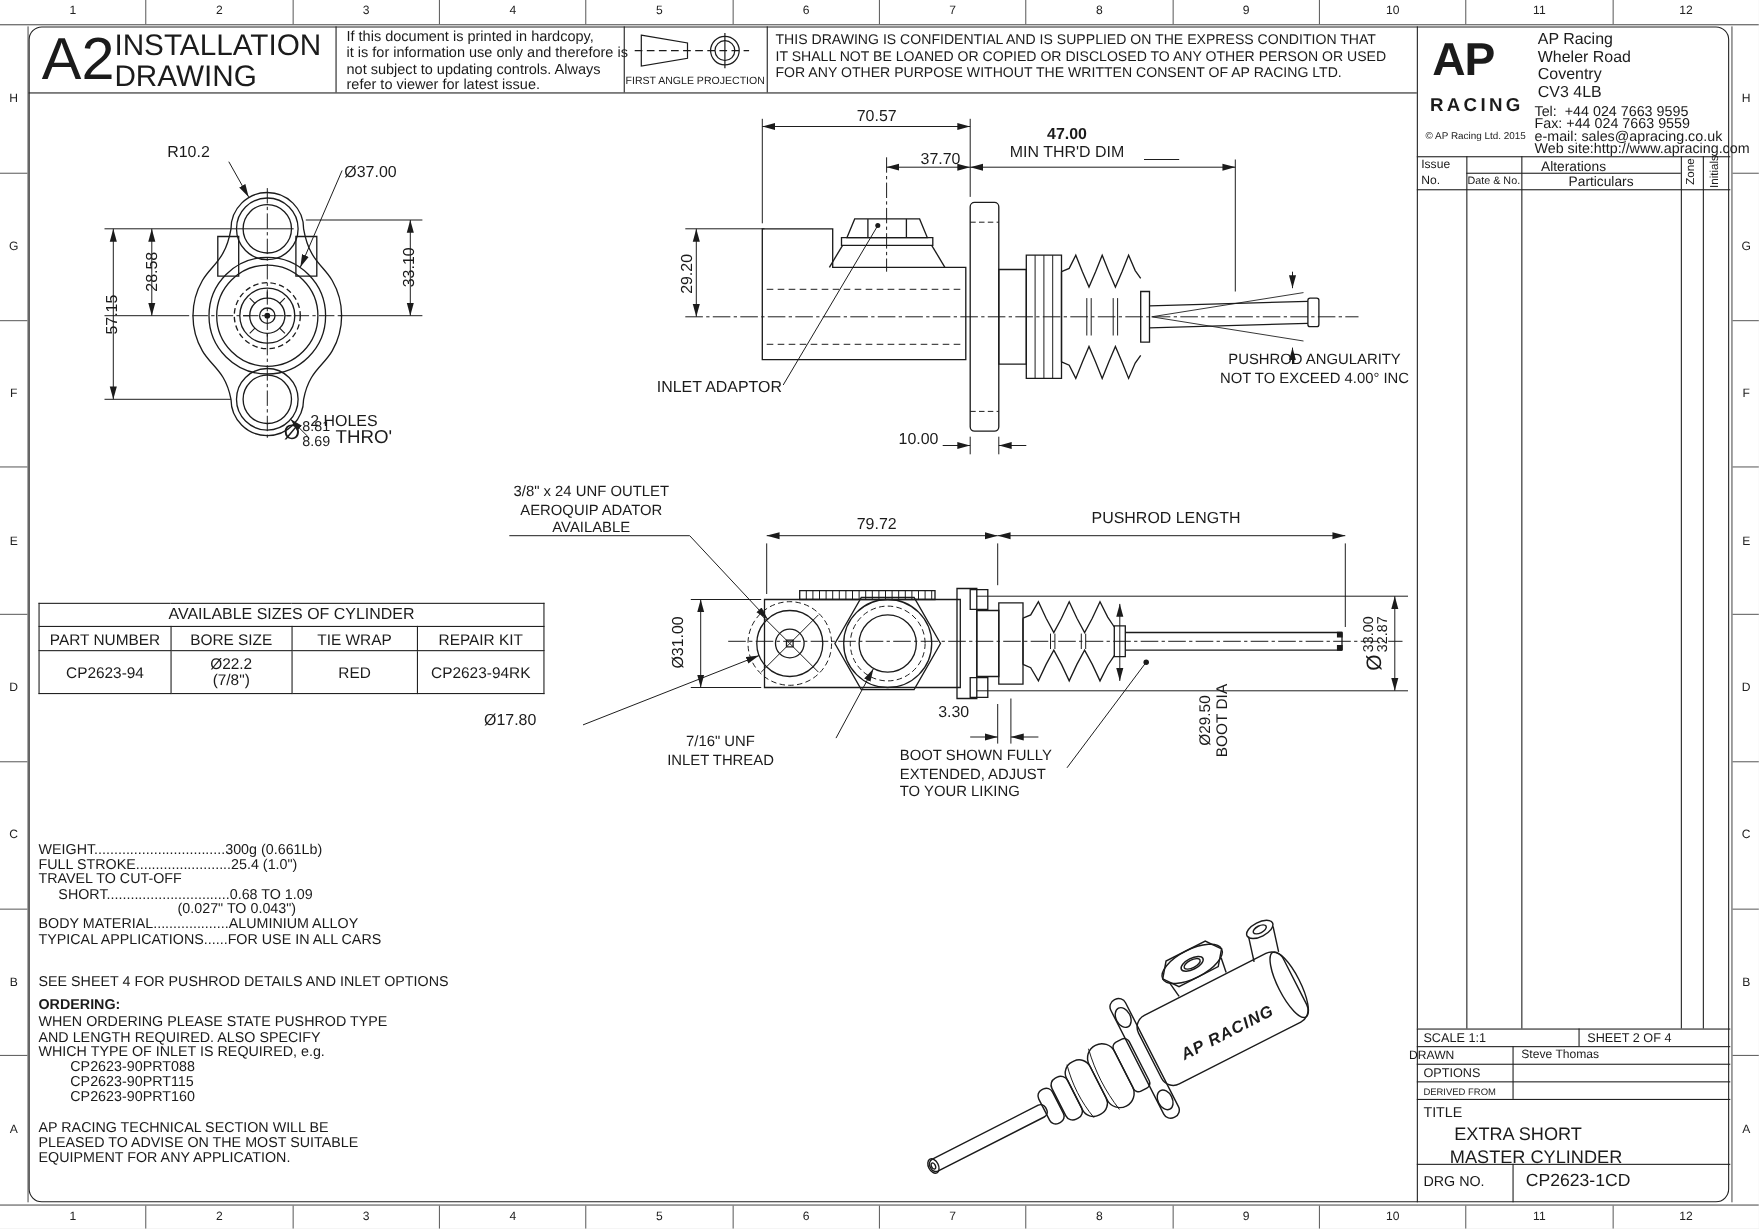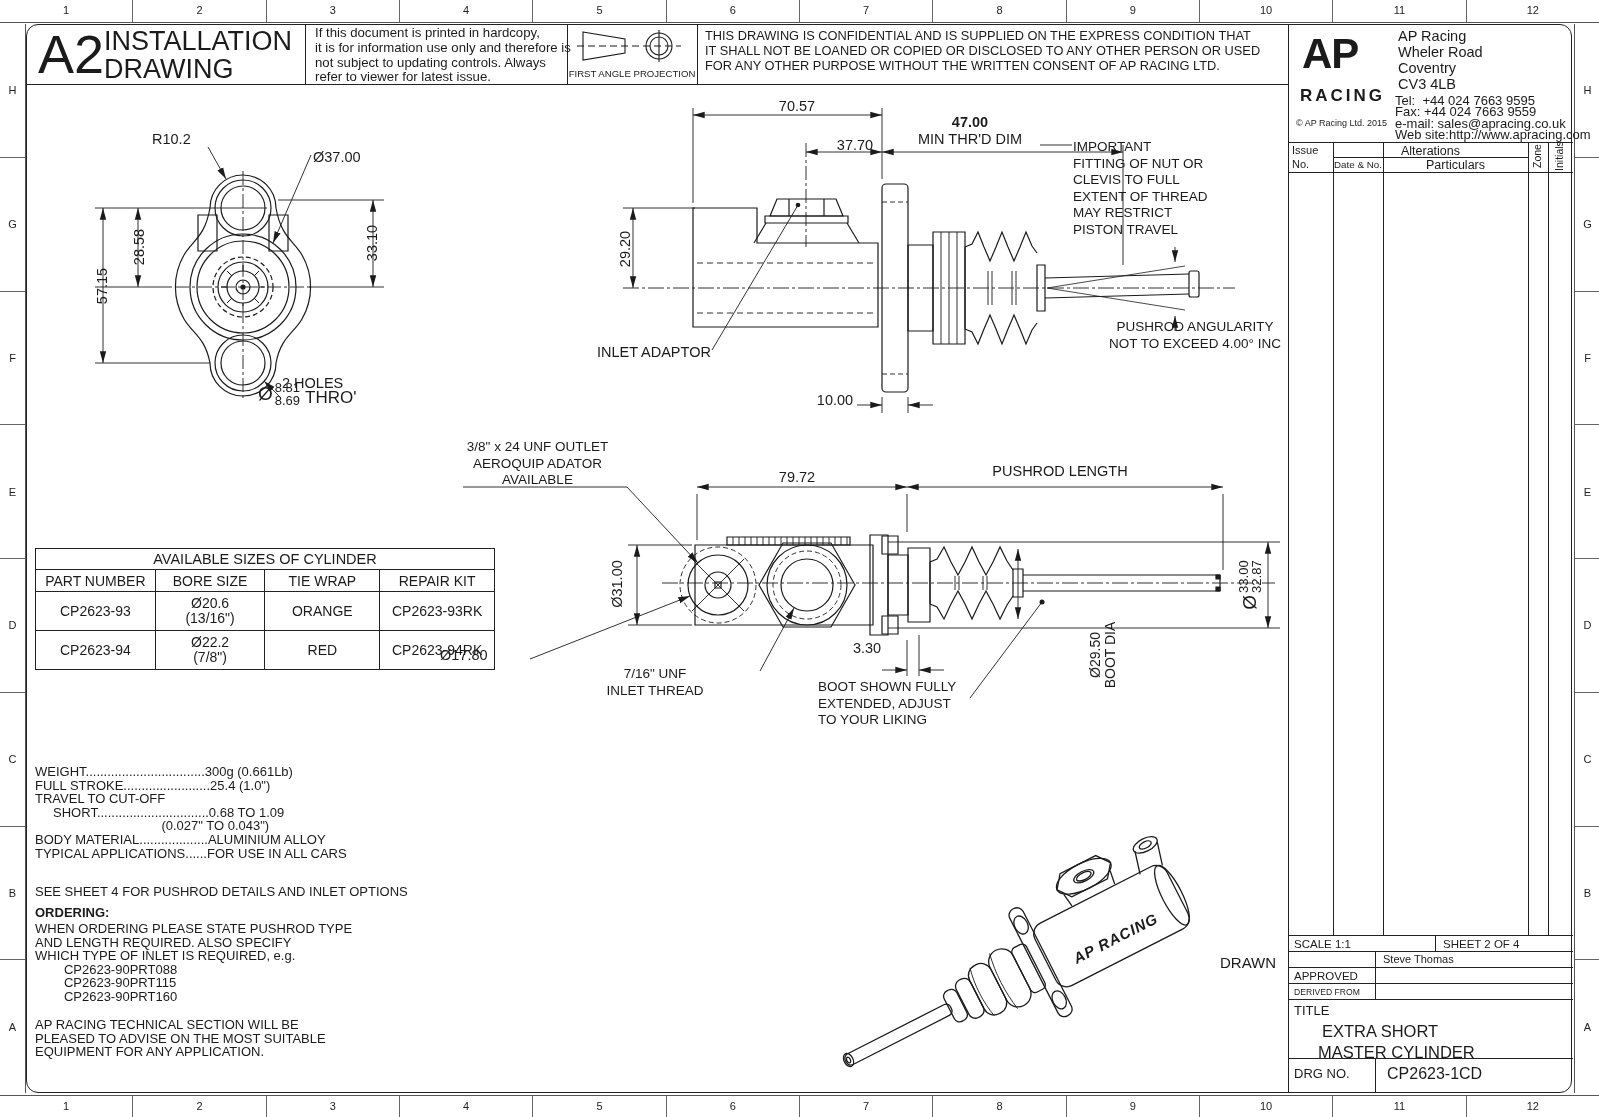--- a/index.html
+++ b/index.html
@@ -152,23 +152,23 @@
   <div class="hline" style="left:1288px;top:983px;width:285px;"></div>
   <div class="hline" style="left:1288px;top:999px;width:285px;"></div>
   <div class="hline" style="left:1288px;top:1058px;width:285px;"></div>
   <div class="vline" style="left:1288px;top:935px;height:158px;"></div>
   <div class="vline" style="left:1435px;top:935px;height:16px;"></div>
   <div class="vline" style="left:1375px;top:951px;height:48px;"></div>
   <div class="vline" style="left:1375px;top:1058px;height:35px;"></div>
 
   <div class="abs" style="left:1294px;top:938px;font-size:11.5px;">SCALE  1:1</div>
   <div class="abs" style="left:1443px;top:938px;font-size:11.5px;">SHEET  2  OF  4</div>
-  <div class="abs" style="left:1220px;top:954px;font-size:15px;">DRAWN</div>
+  <div class="abs" style="left:1281px;top:954px;font-size:11px;">DRAWN</div>
   <div class="abs" style="left:1383px;top:953px;font-size:11px;">Steve Thomas</div>
-  <div class="abs" style="left:1294px;top:970px;font-size:11.5px;">APPROVED</div>
+  <div class="abs" style="left:1294px;top:970px;font-size:11.5px;">OPTIONS</div>
   <div class="abs" style="left:1294px;top:987px;font-size:8.6px;">DERIVED FROM</div>
   <div class="abs" style="left:1294px;top:1003px;font-size:13px;">TITLE</div>
   <div class="abs" style="left:1322px;top:1022px;font-size:16.5px;">EXTRA SHORT</div>
   <div class="abs" style="left:1318px;top:1043px;font-size:16.5px;">MASTER CYLINDER</div>
   <div class="abs" style="left:1294px;top:1066px;font-size:13px;">DRG NO.</div>
   <div class="abs" style="left:1387px;top:1065px;font-size:16px;">CP2623-1CD</div>
 
   <svg width="360" height="300" viewBox="0 0 360 300" style="left:60px;top:125px;">
     <defs>
       <marker id="mF" viewBox="0 0 12 8" markerWidth="13" markerHeight="9" refX="12" refY="4" orient="auto-start-reverse">
@@ -294,26 +294,20 @@
       <line x1="600" y1="236" x2="600" y2="221" marker-end="url(#mS)"></line>
     </g>
   </svg>
   <div class="lbl c" style="left:757px;top:98px;width:80px;">70.57</div>
   <div class="lbl c" style="left:820px;top:137px;width:70px;">37.70</div>
   <div class="lbl c" style="left:925px;top:114px;width:90px;font-weight:bold;">47.00</div>
   <div class="lbl c" style="left:900px;top:131px;width:140px;">MIN THR'D DIM</div>
   <div class="lbl rot c" style="left:598px;top:241px;width:54px;">29.20</div>
   <div class="lbl" style="left:597px;top:344px;">INLET ADAPTOR</div>
   <div class="lbl c" style="left:808px;top:392px;width:54px;">10.00</div>
-  <div class="note abs" style="left:1073px;top:139px;white-space:pre;">IMPORTANT
-FITTING OF NUT OR
-CLEVIS TO FULL
-EXTENT OF THREAD
-MAY RESTRICT
-PISTON TRAVEL</div>
   <div class="note abs c" style="left:1080px;top:319px;width:230px;white-space:pre;">PUSHROD ANGULARITY
 NOT TO EXCEED 4.00° INC</div>
 
   <svg width="870" height="300" viewBox="0 0 870 300" style="left:430px;top:430px;">
     <defs>
       <marker id="mT" viewBox="0 0 12 8" markerWidth="13" markerHeight="9" refX="12" refY="4" orient="auto-start-reverse">
         <path d="M12,4 L0,0.7 L0,7.3 Z" fill="#1b1b1b"></path>
       </marker>
     </defs>
     <g stroke="#1b1b1b" fill="none" stroke-width="1.2">
@@ -436,27 +430,20 @@
         <tr class="ttl">
           <td colspan="4">AVAILABLE SIZES OF CYLINDER</td>
         </tr>
     <tr class="hdr">
       <td style="width:120px;">PART NUMBER</td>
       <td style="width:110px;">BORE SIZE</td>
       <td style="width:115px;">TIE WRAP</td>
       <td style="width:115px;">REPAIR KIT</td>
     </tr>
     <tr class="r">
-      <td>CP2623-93</td>
-      <td>Ø20.6
-(13/16")</td>
-      <td>ORANGE</td>
-      <td>CP2623-93RK</td>
-    </tr>
-    <tr class="r">
       <td>CP2623-94</td>
       <td>Ø22.2
 (7/8")</td>
       <td>RED</td>
       <td>CP2623-94RK</td>
     </tr>
   </tbody>
     </table>
 
   <div class="blk" style="left:35px;top:765px;">WEIGHT.................................300g (0.661Lb)

